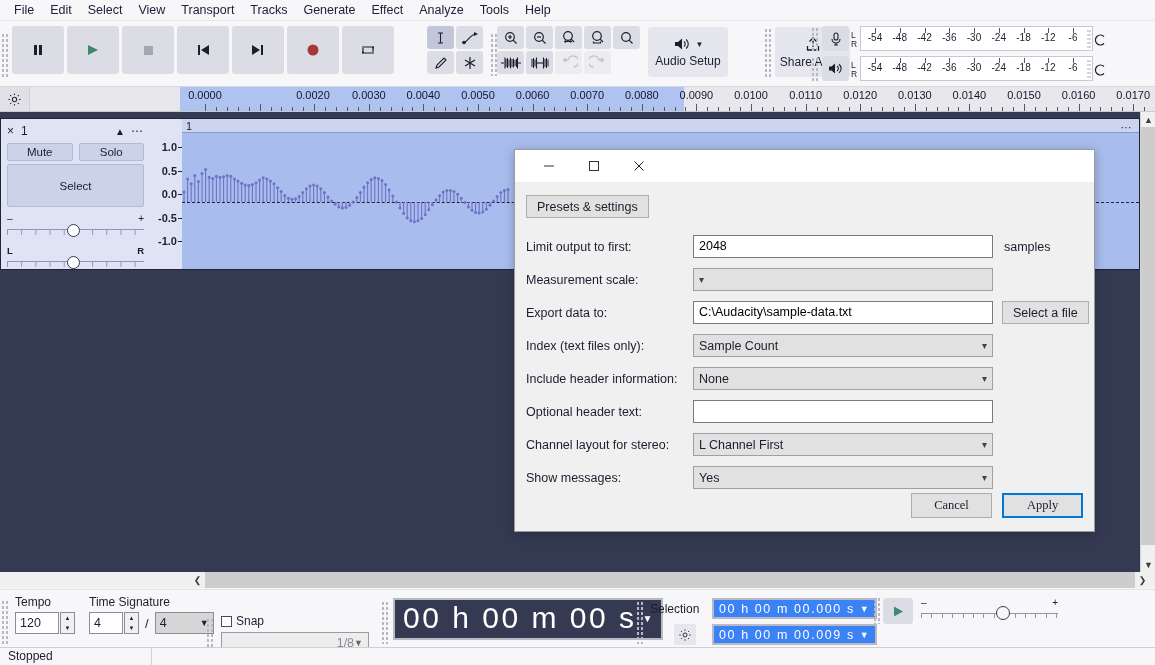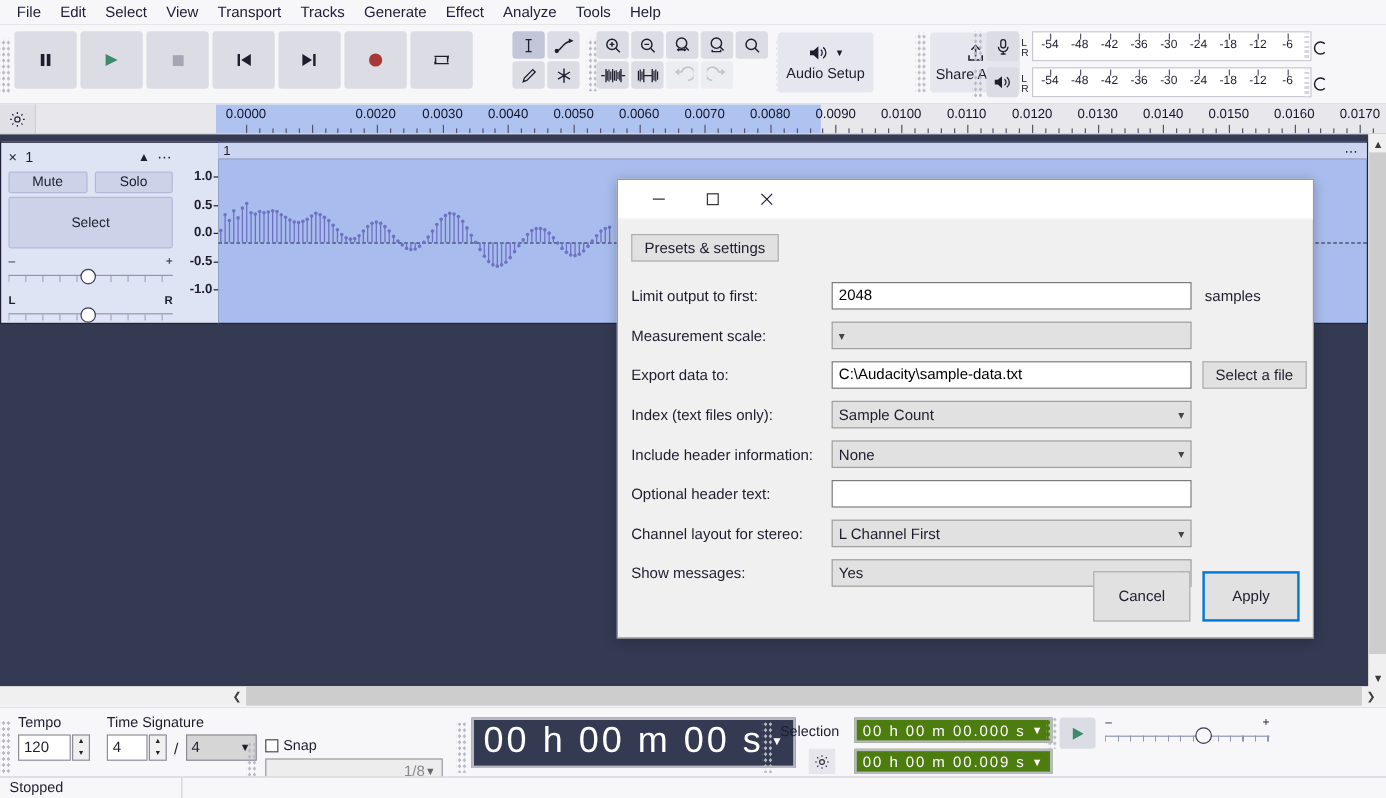--- a/index.html
+++ b/index.html
@@ -208,21 +208,21 @@
   }
   .snapbox { width: 148px; height: 22px; border: 1px solid #9a9aa4; background: #ededed;
      display: flex; align-items: center; padding: 0 5px; font-size: 12.5px; color: #8a8a93; cursor: default; }
   .bigtime {
     background: #343a52; border: 2px solid #b9b9c4;
     color: #fff; font-size: 30px; letter-spacing: 2.5px;
     padding: 1px 6px 3px 8px; display: flex; align-items: center; cursor: default;
     font-family: "Liberation Sans", sans-serif;
   }
   .smalltime {
-    background: #4d7c0f; border: 2px solid #b9b9c4; color: #fff;
+    background: #3b82f6; border: 2px solid #b9b9c4; color: #fff;
     font-size: 12.5px; letter-spacing: 1.6px; height: 21px;
     display: flex; align-items: center; padding: 0 5px; cursor: default;
   }
   .caret { margin-left: 6px; font-size: 10px; }
   .playspeed-track {
     position: relative; width: 137px; height: 18px; margin-top: 9px;
   }
   .playspeed-track::before { content:""; position:absolute; left:0; right:0; top:9px; height:1px; background:#8f96b5; }
   .playspeed-track .ticks { position:absolute; left:0; right:0; top:9px; height:5px;
     background-image: repeating-linear-gradient(to right, #8f96b5 0 1px, transparent 1px 10.4px); }
@@ -269,22 +269,22 @@
   .combo .cv { flex: 1; }
   .combo .ca { font-size: 10px; color: #444; }
   .unit { margin-left: 11px; font-size: 12.5px; }
   .selfile {
     margin-left: 9px; height: 23px; padding: 0 10px; background: #e1e1e1;
     border: 1px solid #adadad; font-size: 12.5px; display: inline-flex;
     align-items: center; cursor: default;
   }
   .dlg-actions { position: absolute; right: 11px; bottom: 14px; display: flex; gap: 10px; }
   .dbtn {
-    width: 81px; height: 42px; border: 1px solid #adadad; background: #e1e1e1;
-    font-size: 12.5px; display: flex; align-items: center; justify-content: center; cursor: default;
+    width: 81px; height: 25px; border: 1px solid #adadad; background: #e1e1e1;
+    font-size: 12.5px; display: flex; align-items: center; justify-content: center; cursor: default; font-family: Liberation Serif, serif;
   }
   .dbtn.primary { border: 2px solid #0078d7; background: #e1e1e1; }
 </style>
 </head>
 <body>
 
 <div id="app">
 
   <div class="menubar">
     <div class="mi">File</div>

